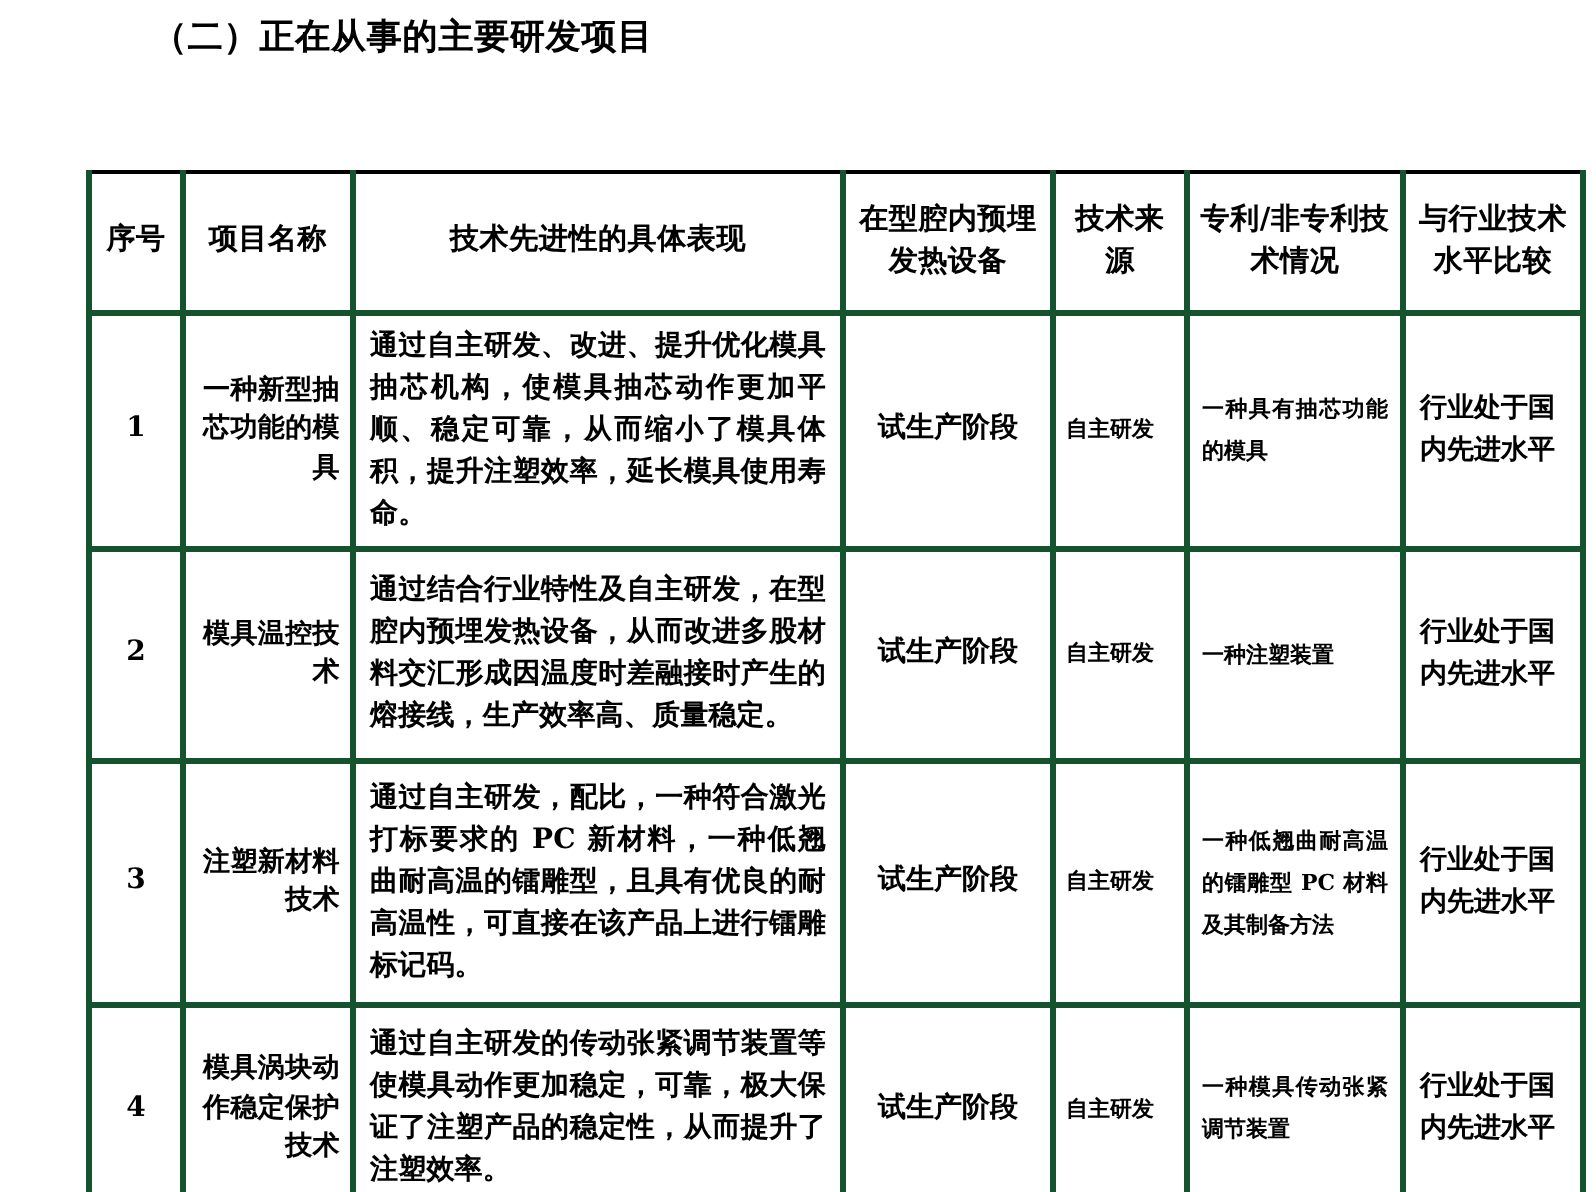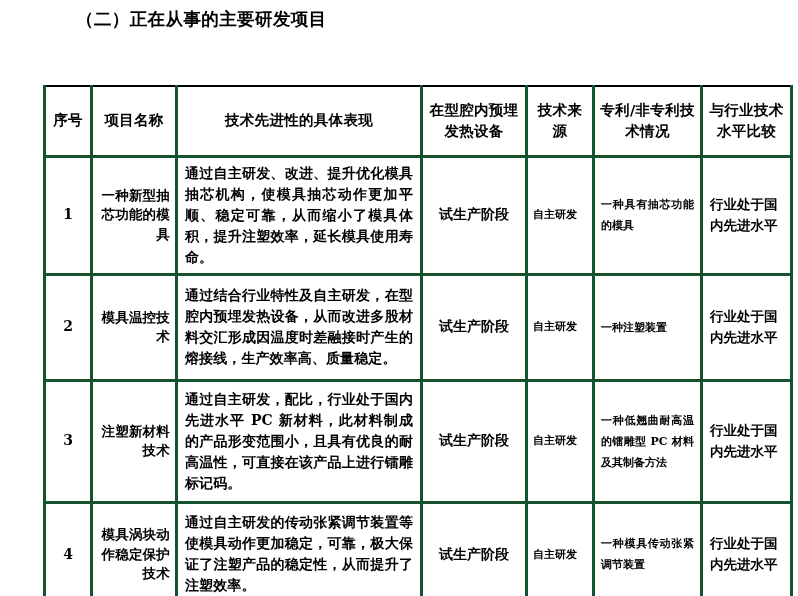--- a/index.html
+++ b/index.html
@@ -178,21 +178,21 @@
         <td class="c-name">模具温控技术</td>
         <td class="c-adv">通过结合行业特性及自主研发，在型腔内预埋发热设备，从而改进多股材料交汇形成因温度时差融接时产生的熔接线，生产效率高、质量稳定。</td>
         <td class="c-stage">试生产阶段</td>
         <td class="c-source">自主研发</td>
         <td class="c-patent">一种注塑装置</td>
         <td class="c-level">行业处于国内先进水平</td>
       </tr>
       <tr class="row-h-3">
         <td class="c-seq">3</td>
         <td class="c-name">注塑新材料技术</td>
-        <td class="c-adv">通过自主研发，配比，行业处于国内先进水平 PC 新材料，此材料制成的产品形变范围小，且具有优良的耐高温性，可直接在该产品上进行镭雕标记码。</td>
+        <td class="c-adv">通过自主研发，配比，一种符合激光打标要求的 PC 新材料，一种低翘曲耐高温的镭雕型，且具有优良的耐高温性，可直接在该产品上进行镭雕标记码。</td>
         <td class="c-stage">试生产阶段</td>
         <td class="c-source">自主研发</td>
         <td class="c-patent">一种低翘曲耐高温的镭雕型 PC 材料及其制备方法</td>
         <td class="c-level">行业处于国内先进水平</td>
       </tr>
       <tr class="row-h-4">
         <td class="c-seq">4</td>
         <td class="c-name">模具涡块动作稳定保护技术</td>
         <td class="c-adv">通过自主研发的传动张紧调节装置等使模具动作更加稳定，可靠，极大保证了注塑产品的稳定性，从而提升了注塑效率。</td>
         <td class="c-stage">试生产阶段</td>

